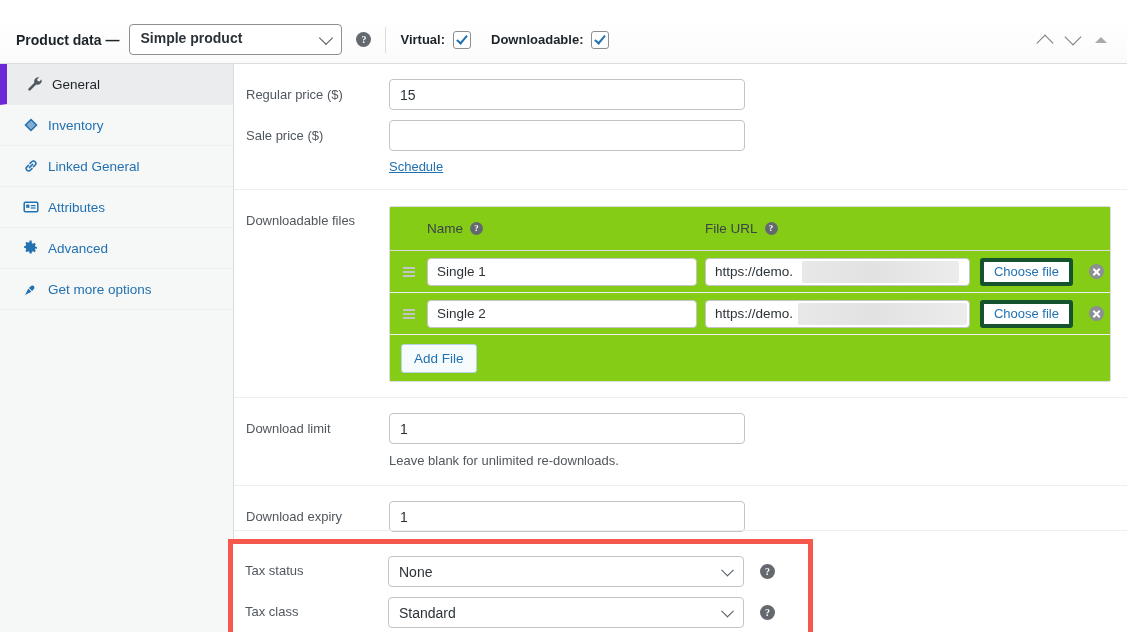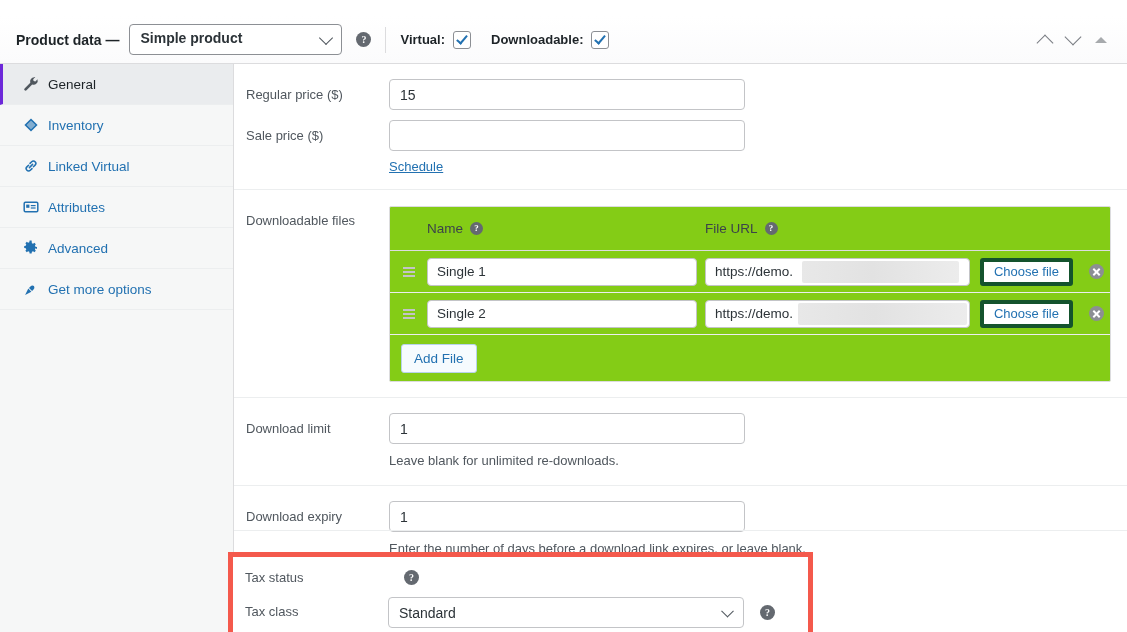--- a/index.html
+++ b/index.html
@@ -169,21 +169,21 @@
     padding-left: 22px;
     box-sizing: border-box;
     border-bottom: 1px solid #eceeef;
     color: #2271b1;
     font-size: 13.5px;
   }
   .side-item.active {
     background: #eaecee;
     color: #1d2327;
     font-weight: normal;
-    border-left: 3px solid #6d28d9;
+    border-left: 7px solid #6d28d9;
     padding-left: 19px;
   }
   .side-icon {
     width: 17px;
     height: 17px;
     flex: none;
     display: flex;
     align-items: center;
     justify-content: center;
   }
@@ -478,21 +478,21 @@
         </span>
         <span>Inventory</span>
       </div>
 
       <div class="side-item">
         <span class="side-icon">
           <svg width="16" height="16" viewBox="0 0 16 16">
               <path fill="none" stroke="#2271b1" stroke-width="1.5" stroke-linecap="round" d="M6.4 9.6 9.6 6.4M5.6 7.2 3.9 8.9a2.4 2.4 0 0 0 3.4 3.4L9 10.6M10.4 8.8l1.7-1.7a2.4 2.4 0 0 0-3.4-3.4L7 5.4"></path>
             </svg>
         </span>
-        <span>Linked Virtual</span>
+        <span>Linked General</span>
       </div>
 
       <div class="side-item">
         <span class="side-icon">
           <svg width="16" height="16" viewBox="0 0 16 16">
               <rect x="1.2" y="3.2" width="13.6" height="9.6" rx="1.2" fill="none" stroke="#2271b1" stroke-width="1.5"></rect>
               <rect x="3.2" y="5.6" width="3.2" height="3.2" fill="#2271b1"></rect>
               <rect x="7.8" y="6" width="4.8" height="1.2" fill="#2271b1"></rect>
               <rect x="7.8" y="8.4" width="4.8" height="1.2" fill="#2271b1"></rect>
             </svg>
@@ -645,20 +645,24 @@
             <div class="help-text">Enter the number of days before a download link expires, or leave blank.</div>
           </div>
         </div>
       </div>
 
       <div class="section-divider-top"></div>
 
       <div class="tax-highlight">
         <div class="tax-row">
           <div class="flabel">Tax status</div>
+          <div class="select-input">
+            <span>None</span>
+            <span class="chev"></span>
+          </div>
           <span class="help-icon tax-help">?</span>
         </div>
         <div class="tax-row">
           <div class="flabel">Tax class</div>
           <div class="select-input">
             <span>Standard</span>
             <span class="chev"></span>
           </div>
           <span class="help-icon tax-help">?</span>
         </div>

